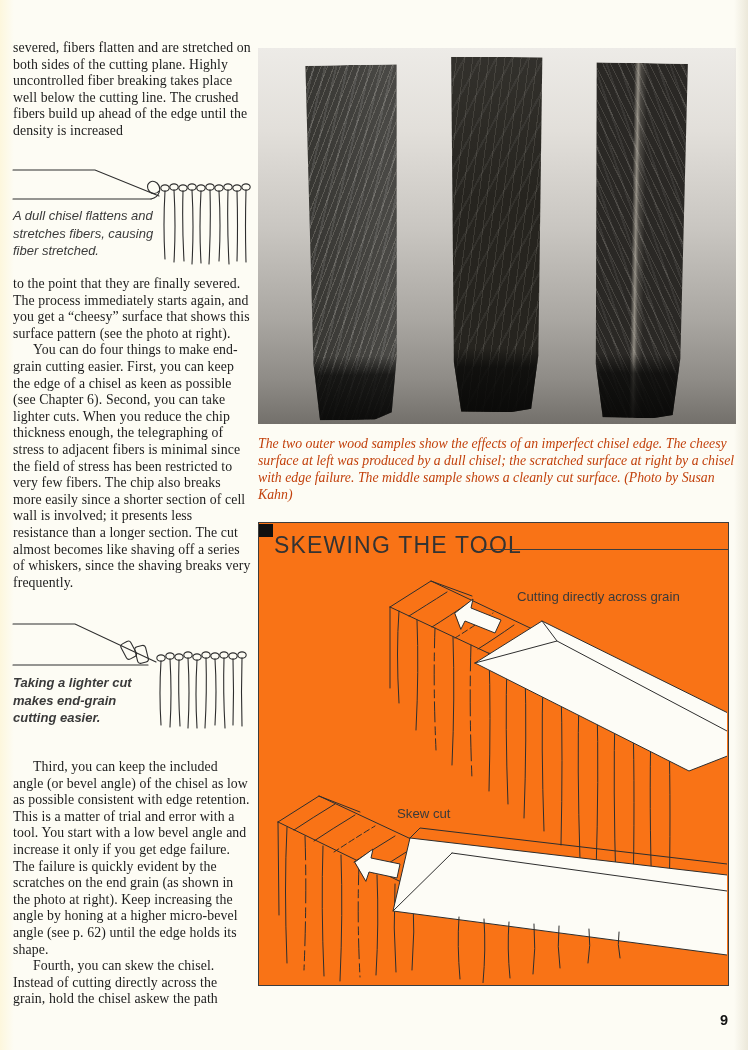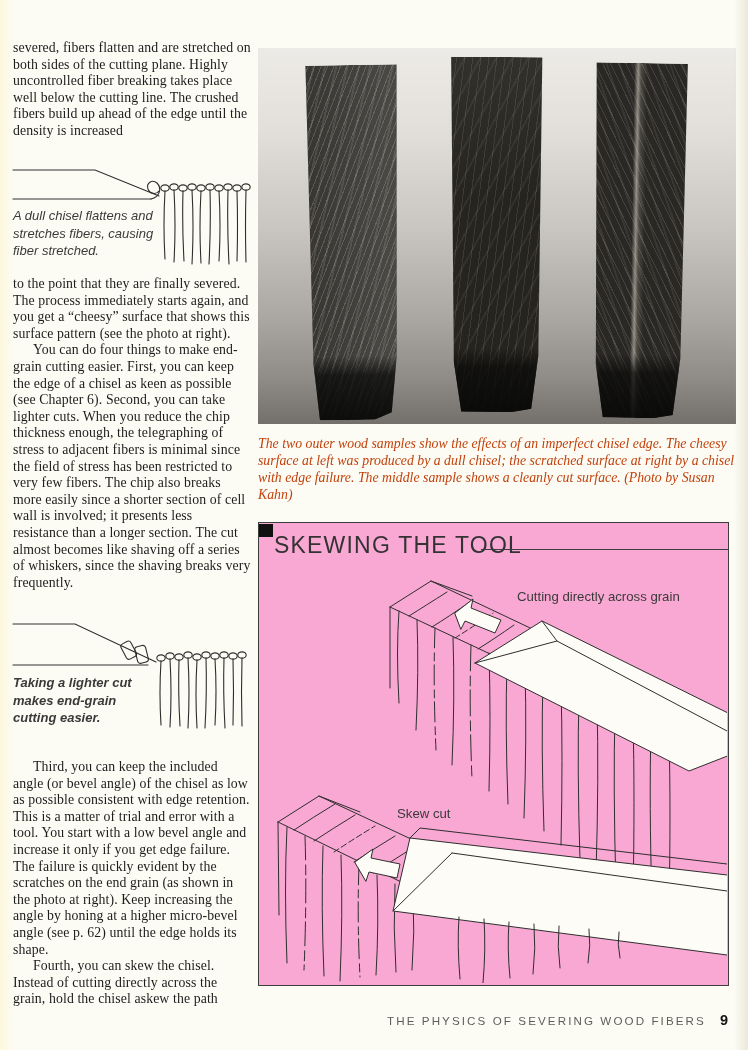--- a/index.html
+++ b/index.html
@@ -49,21 +49,21 @@
       background-image:
         linear-gradient(90deg, rgba(0,0,0,0) 42%, rgba(228,221,206,0.55) 46%, rgba(228,221,206,0.18) 49%, rgba(0,0,0,0) 55%),
         repeating-linear-gradient(63deg, rgba(212,207,195,0.16) 0 1px, rgba(0,0,0,0) 1px 7px),
         repeating-linear-gradient(70deg, rgba(255,255,255,0.07) 0 2px, rgba(0,0,0,0) 2px 12px);}
 
   .photo-caption{position:absolute;left:258px;top:436px;width:478px;
     font-family:"Liberation Serif",serif;font-weight:normal;font-style:italic;
     font-size:13.8px;line-height:16.9px;color:#c2410c;}
 
   
-  .skewbox{position:absolute;left:258px;top:522px;width:471px;height:464px;border:1.3px solid #3d3d3d;background:#f9a8d4;box-sizing:border-box;}
+  .skewbox{position:absolute;left:258px;top:522px;width:471px;height:464px;border:1.3px solid #3d3d3d;background:#f97316;box-sizing:border-box;}
   .corner-square{position:absolute;left:0px;top:1px;width:14px;height:13px;background:#101010;}
   .skew-title{position:absolute;left:15px;top:9px;font-family:"Liberation Sans",sans-serif;font-size:23px;letter-spacing:1.2px;color:#333;font-weight:400;}
   .title-rule{position:absolute;left:222px;right:0;top:26px;height:1px;background:#3d3d3d;}
   .skewbox svg{position:absolute;left:0;top:0;}
   .diagram-label{position:absolute;font-family:"Liberation Sans",sans-serif;font-size:13.2px;color:#3a3a3a;}
   .label-top{left:258px;top:66px;}
   .label-bottom{left:138px;top:283px;}
 
   
   .footer{position:absolute;top:1012px;right:20px;display:flex;align-items:baseline;gap:14px;}
@@ -258,18 +258,17 @@
           <path d="M96,339 L114,326 L112,335 L141,341 L138,355 L110,349 L107,358 Z" fill="#fdfcf6"></path>
         </g>
       </g>
     </svg>
 
     <div class="diagram-label label-top">Cutting directly across grain</div>
     <div class="diagram-label label-bottom">Skew cut</div>
   </div>
 
   <div class="footer">
-    <span class="footer-title">THE PHYSICS OF SEVERING WOOD FIBERS</span>
     <span class="footer-page">9</span>
   </div>
 
   <div class="edge-right"></div>
 </div>
 
 </body></html>

